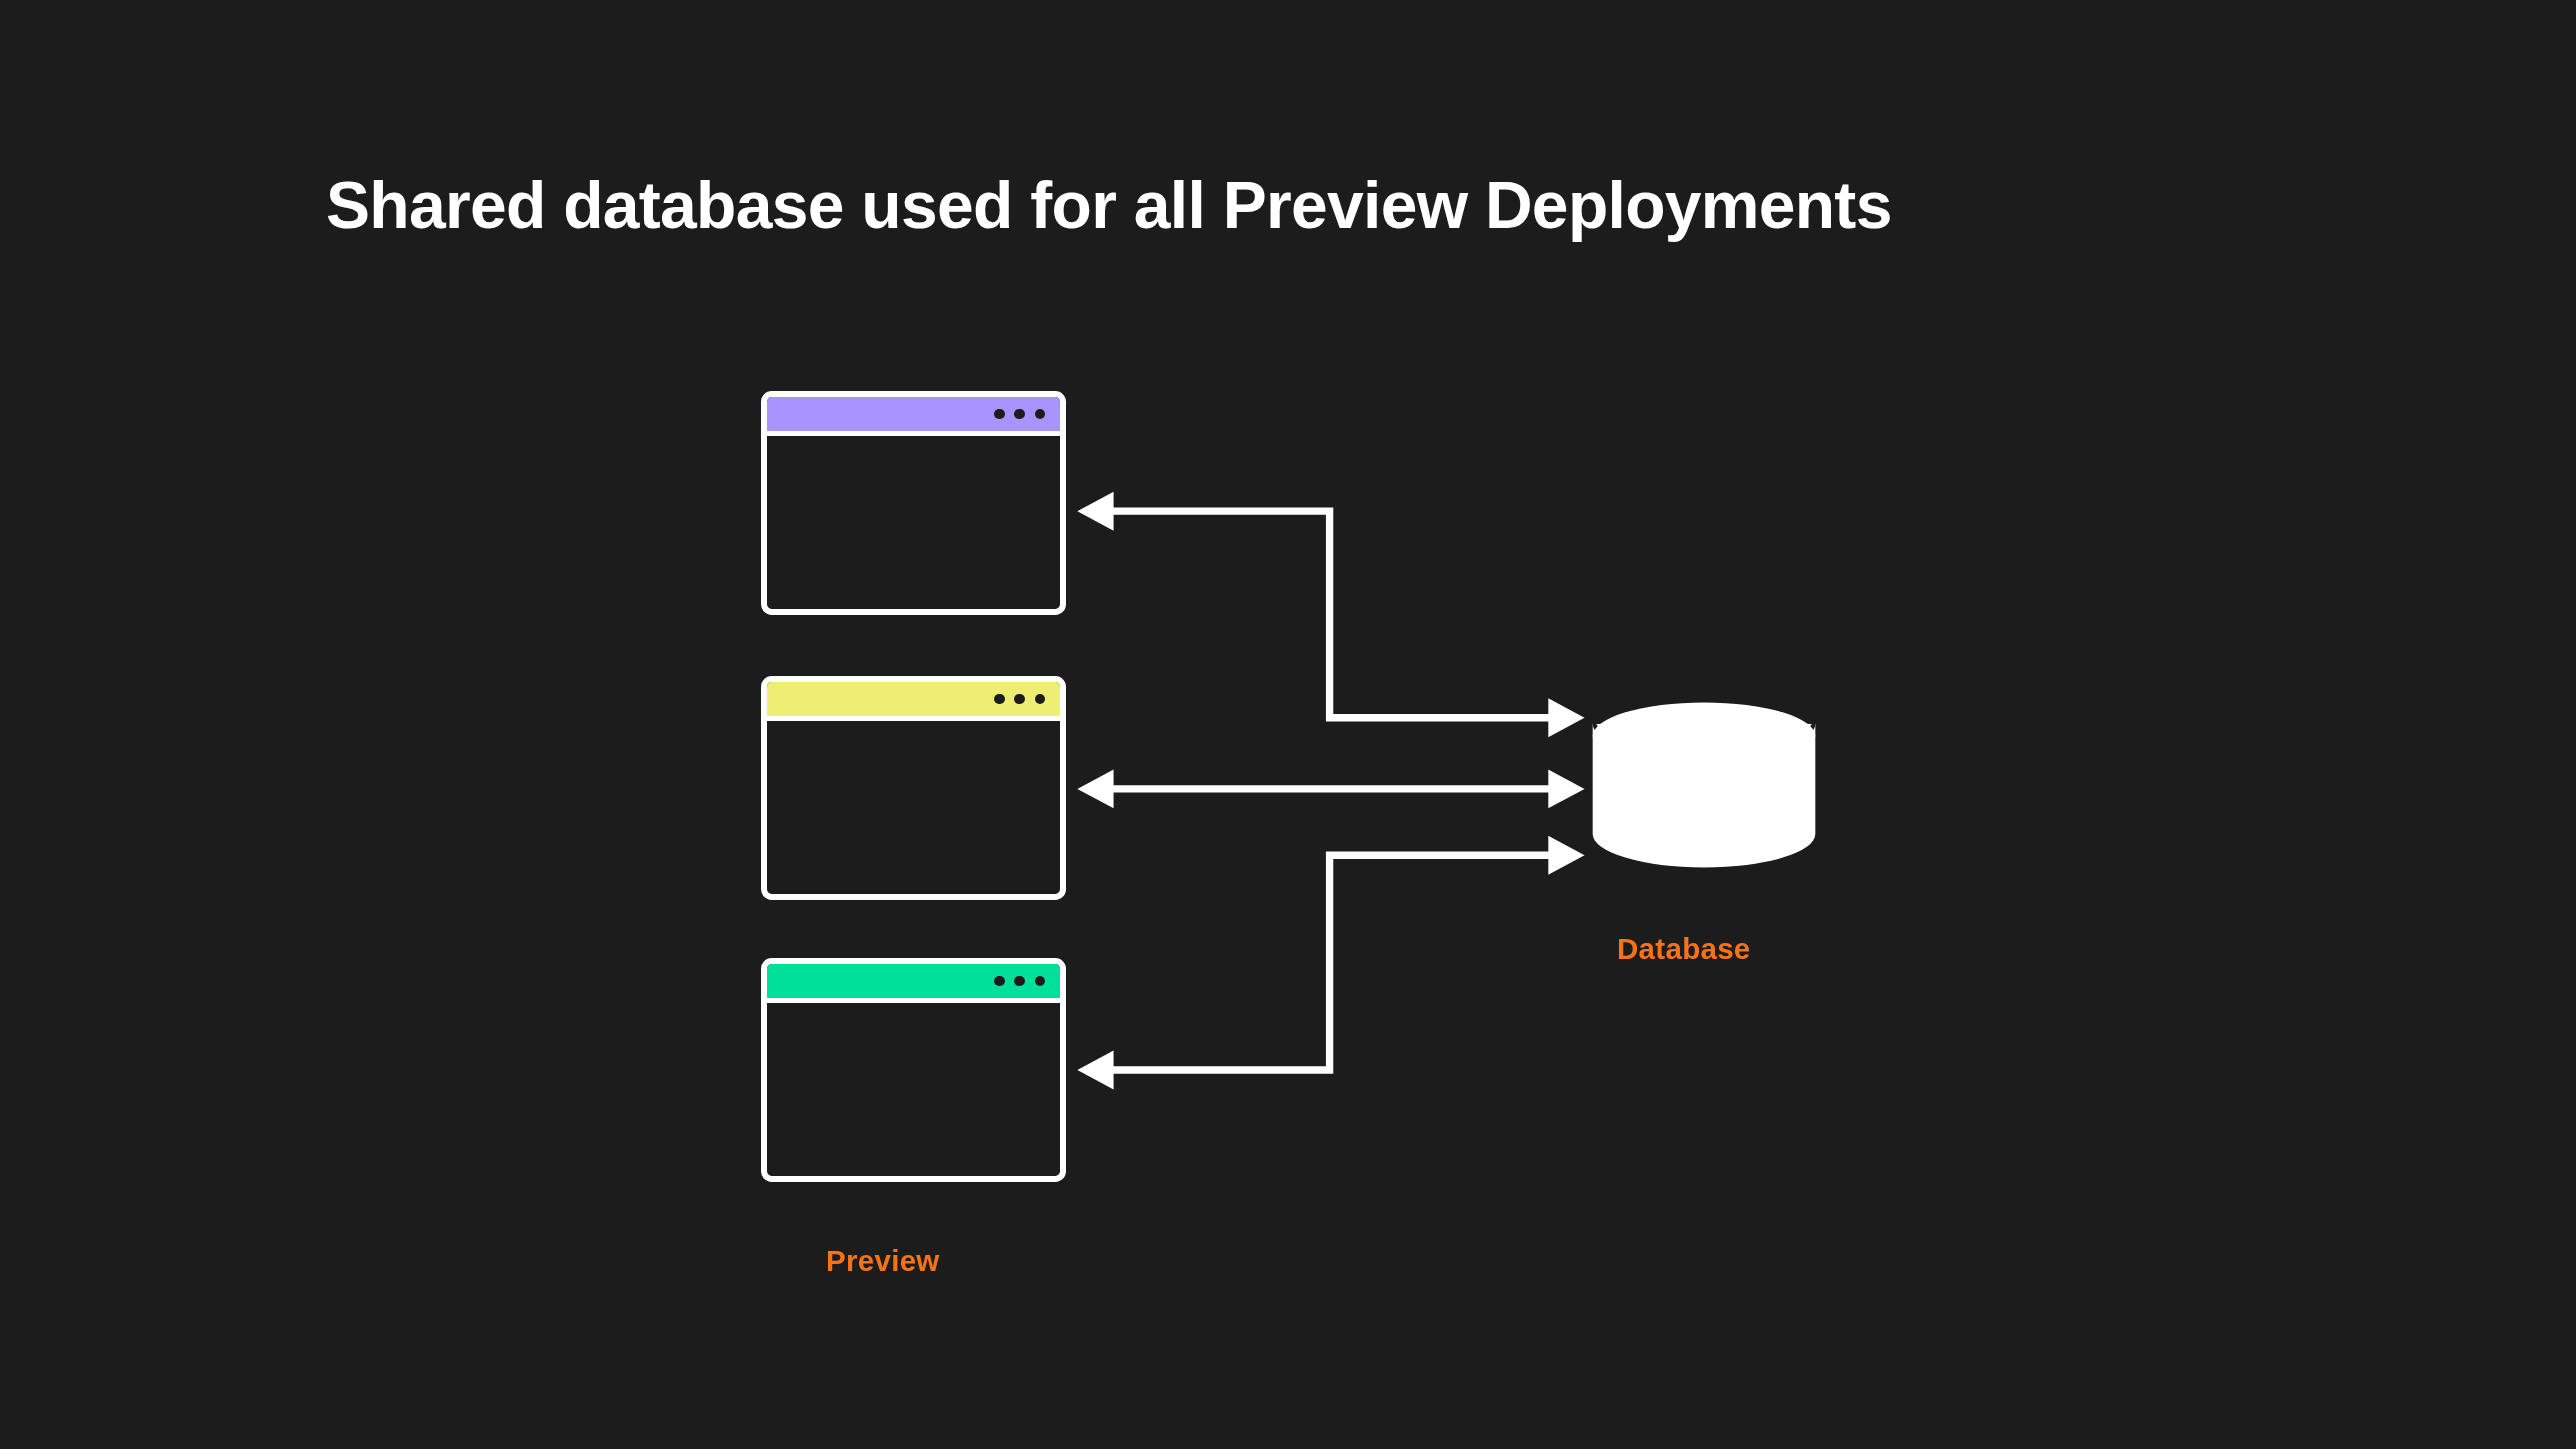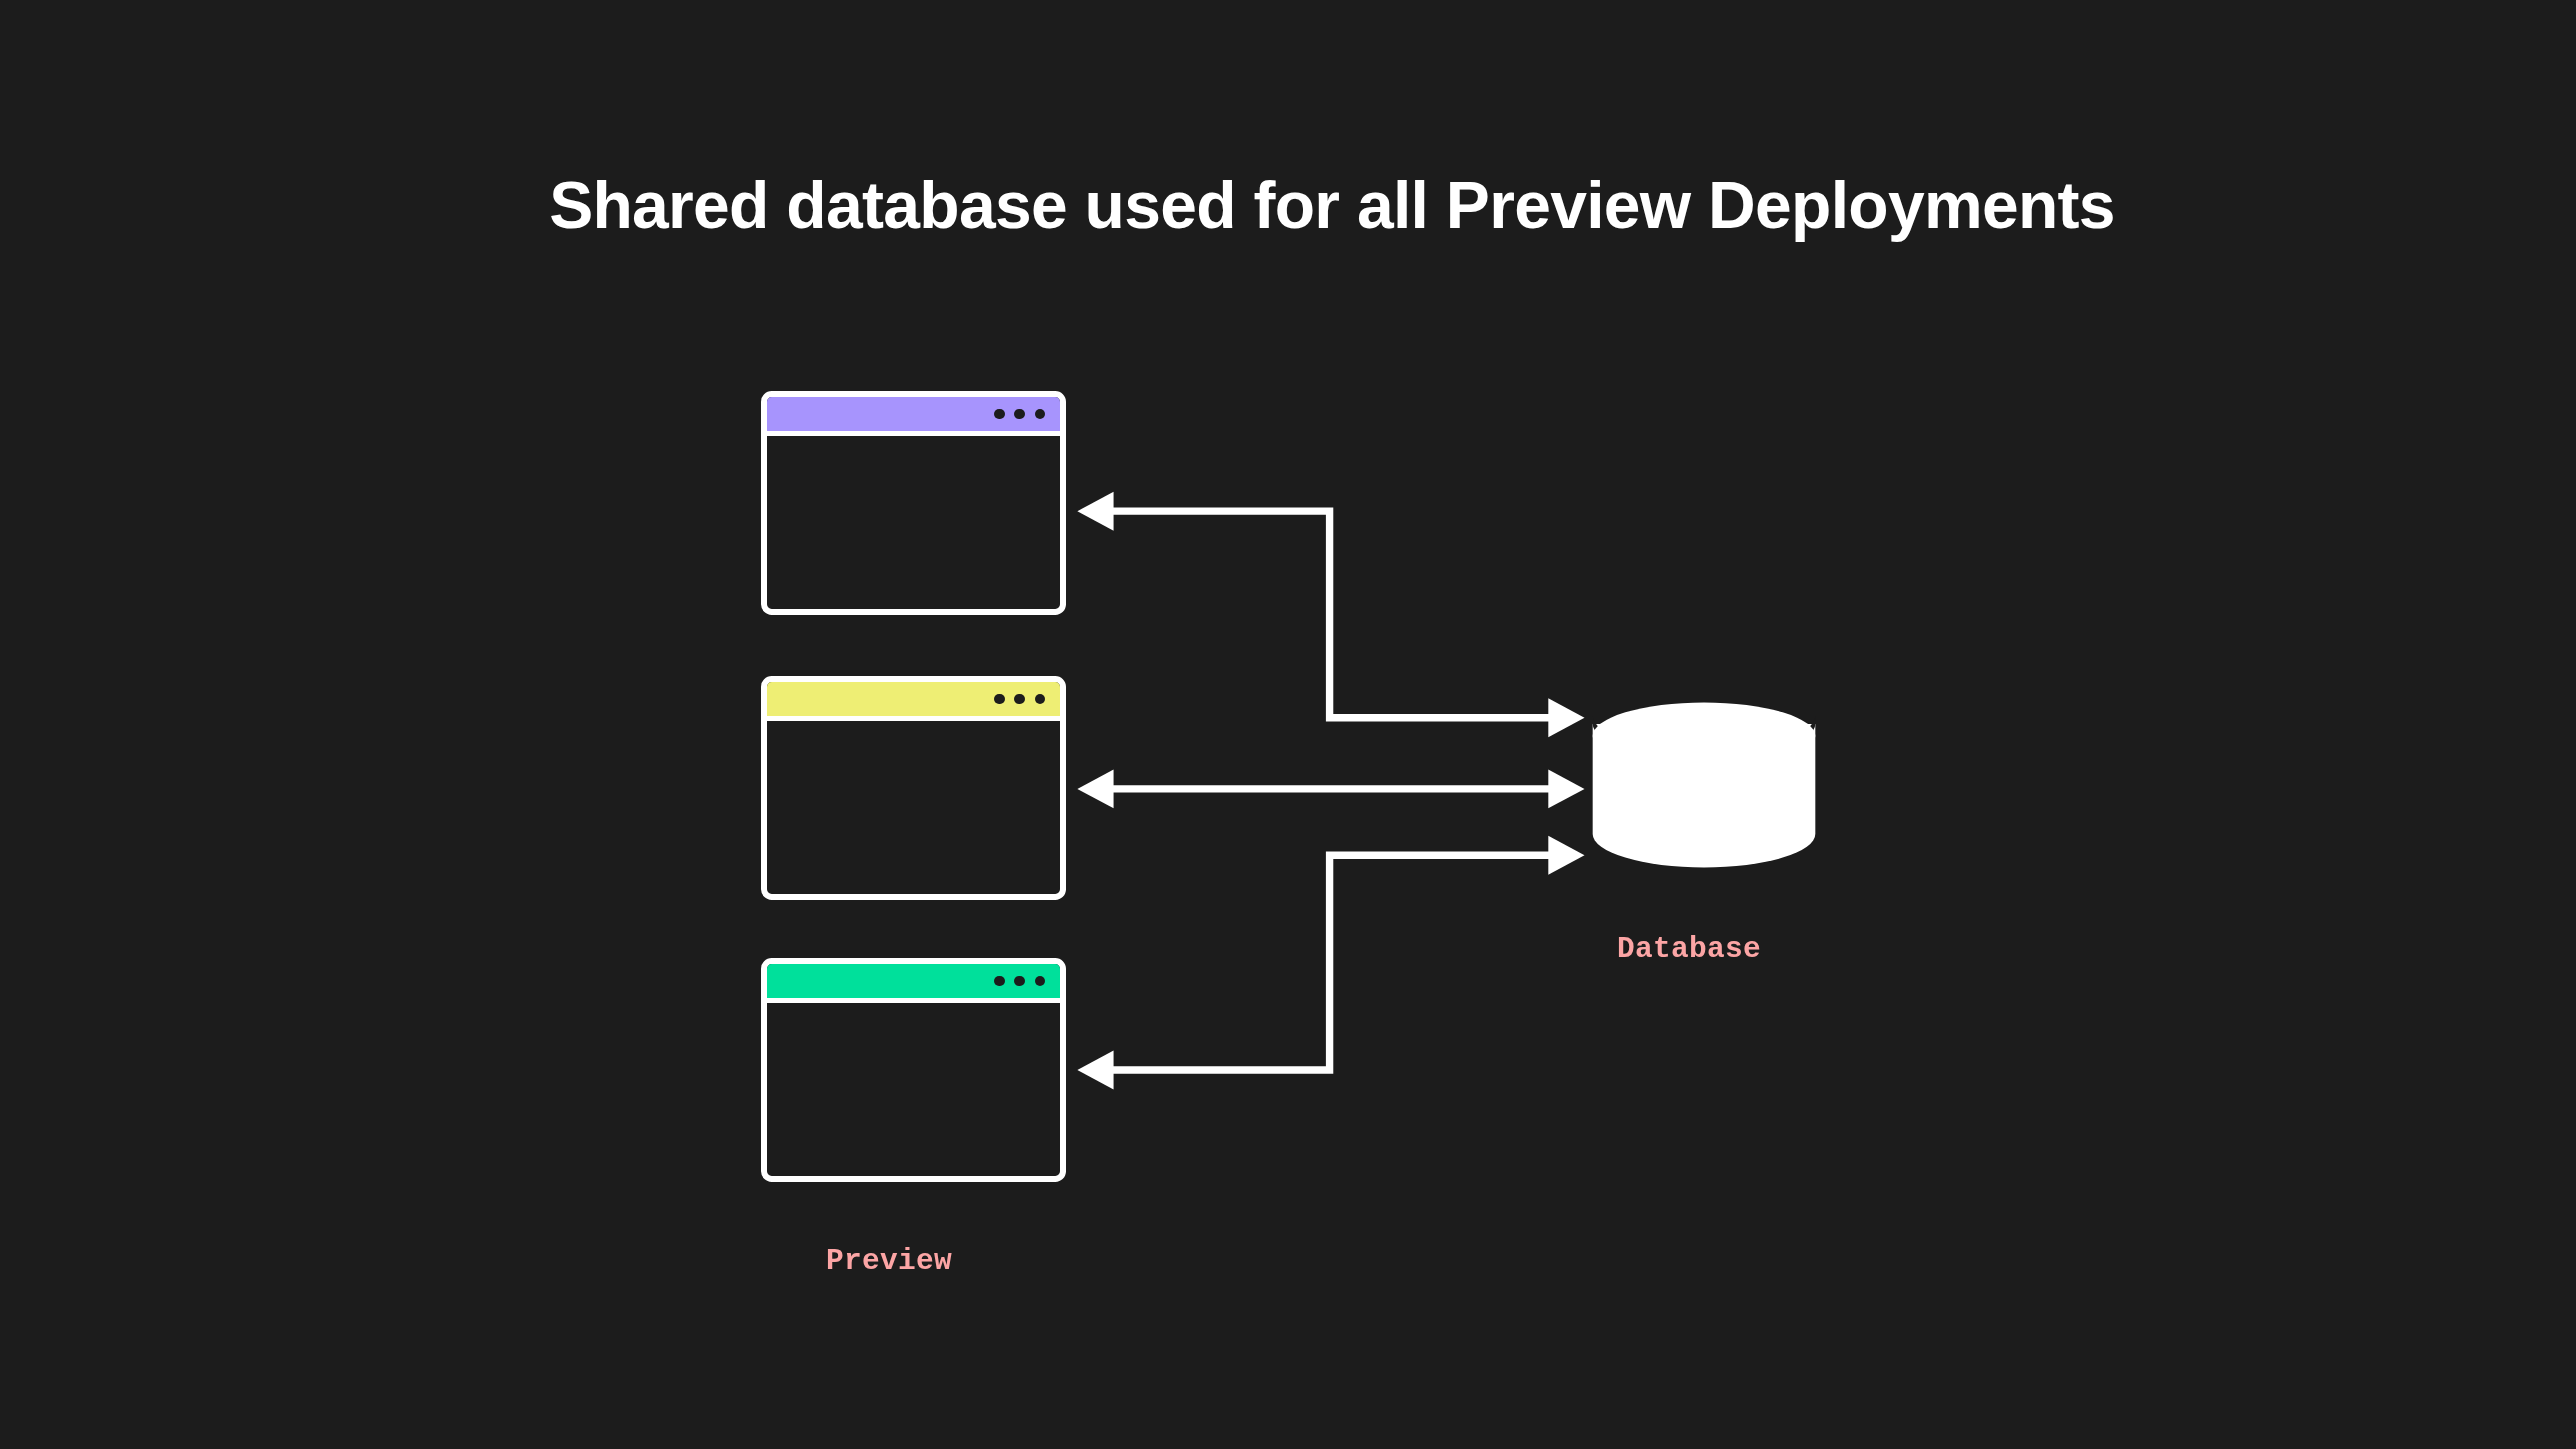--- a/index.html
+++ b/index.html
@@ -11,21 +11,20 @@
     width: 2576px;
     height: 1449px;
     overflow: hidden;
     font-family: "Liberation Sans", sans-serif;
   }
   #stage {
     position: relative;
     width: 2374px;
     height: 1449px;
     background: #1c1c1c;
-    text-align: center;
   }
 
   
   #title {
     position: absolute;
     left: 326px;
     top: 169px;
     width: 2012px;
     font-family: "Liberation Sans", sans-serif;
     font-size: 66px;
@@ -94,24 +93,24 @@
     position: absolute;
     left: 1590px;
     top: 701px;
     width: 228px;
     height: 178px;
   }
 
   
   .mono-label {
     position: absolute;
-    font-family: Liberation Mono, monospace;
+    font-family: Liberation Sans, sans-serif;
     font-size: 29.5px;
     font-weight: bold;
-    color: #fca5a5;
+    color: #f97316;
     white-space: nowrap;
     letter-spacing: 0.3px;
   }
   #label-database { left: 1617px; top: 932px; }
   #label-previews { left: 826px; top: 1244px; }
 </style>
 </head>
 <body style="background: rgb(28, 28, 28);">
 
 <div id="stage" style="background: rgb(28, 28, 28);">

